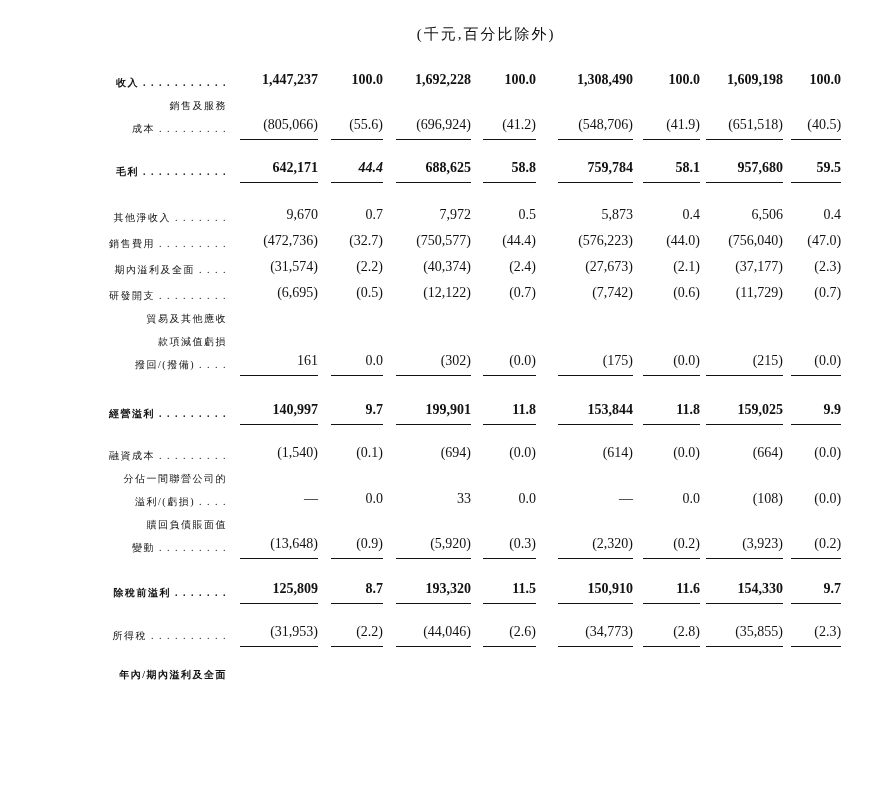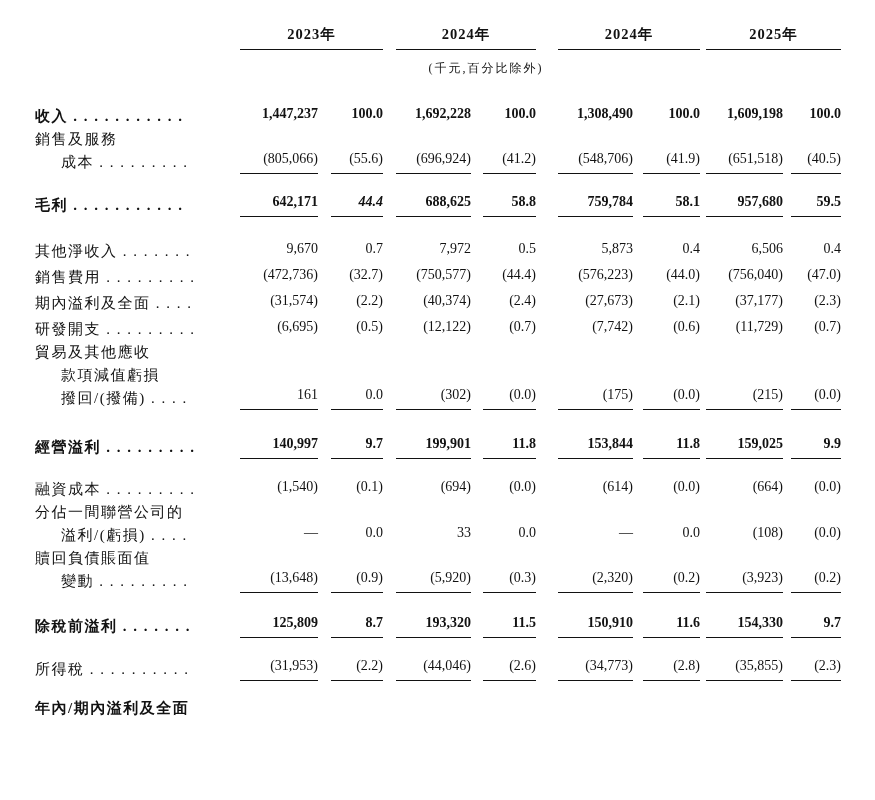--- a/index.html
+++ b/index.html
@@ -21,59 +21,44 @@
   .c7 .cl{margin-left:10px;}
   .c8 .cl{margin-left:6px;}
   .c9 .cl{margin-left:8px;}
   .num-cell .cl{text-align:right;font-size:14px;white-space:nowrap;}
   .hrule{border-bottom:1.5px solid #121212;padding-bottom:4px;}
   .rule-single{border-bottom:1.5px solid #121212;}
   .group-title{text-align:center;font-weight:bold;font-size:15px;letter-spacing:2px;white-space:nowrap;overflow:hidden;line-height:22px;}
   .year-title{text-align:center;font-weight:bold;font-size:14.5px;letter-spacing:1px;line-height:22px;}
   .unit-title{text-align:center;font-weight:bold;font-size:14.5px;letter-spacing:2px;white-space:nowrap;overflow:hidden;line-height:22px;}
   .head-pad td{padding-top:7px;}
-  .units-note{font-size:12px;letter-spacing:2px;text-align:center;padding:8px 0 0 96px;line-height:20px;}
+  .units-note{font-size:15px;letter-spacing:2px;text-align:center;padding:8px 0 0 96px;line-height:20px;}
   .unaudited-note{font-size:14px;letter-spacing:2px;text-align:center;padding-top:7px;line-height:20px;}
   .label-cell{width:192px;overflow:hidden;}
-  .label-line{font-size:15px;letter-spacing:1.5px;line-height:23px;white-space:nowrap;overflow:hidden;}
+  .label-line{font-size:10px;letter-spacing:1.5px;line-height:23px;white-space:nowrap;overflow:hidden;text-align:right;}
   .label-line.indent{padding-left:26px;}
   .bold-row .label-line,.bold-row .cl{font-weight:bold;}
 </style>
 </head>
 <body>
 
 <div class="sheet">
   <table>
     <colgroup>
       <col style="width:192px">
       <col style="width:91px">
         <col style="width:65px">
       <col style="width:88px">
         <col style="width:65px">
       <col style="width:97px">
         <col style="width:67px">
       <col style="width:83px">
         <col style="width:58px">
     </colgroup>
     <thead>
-      <tr class="head-pad">
-        <td></td>
-        <td colspan="2" class="c2">
-          <div class="cl hrule year-title">2023年</div>
-        </td>
-        <td colspan="2" class="c4">
-          <div class="cl hrule year-title">2024年</div>
-        </td>
-        <td colspan="2" class="c6">
-          <div class="cl hrule year-title">2024年</div>
-        </td>
-        <td colspan="2" class="c8">
-          <div class="cl hrule year-title">2025年</div>
-        </td>
-      </tr>
       <tr>
         <td colspan="9">
           <div class="units-note">(千元,百分比除外)</div>
         </td>
       </tr>
     </thead>
     <tbody>
         <tr class="bold-row">
           <td class="label-cell" style="padding-top: 24px;">
             <div class="label-line">收入 . . . . . . . . . . .</div>

